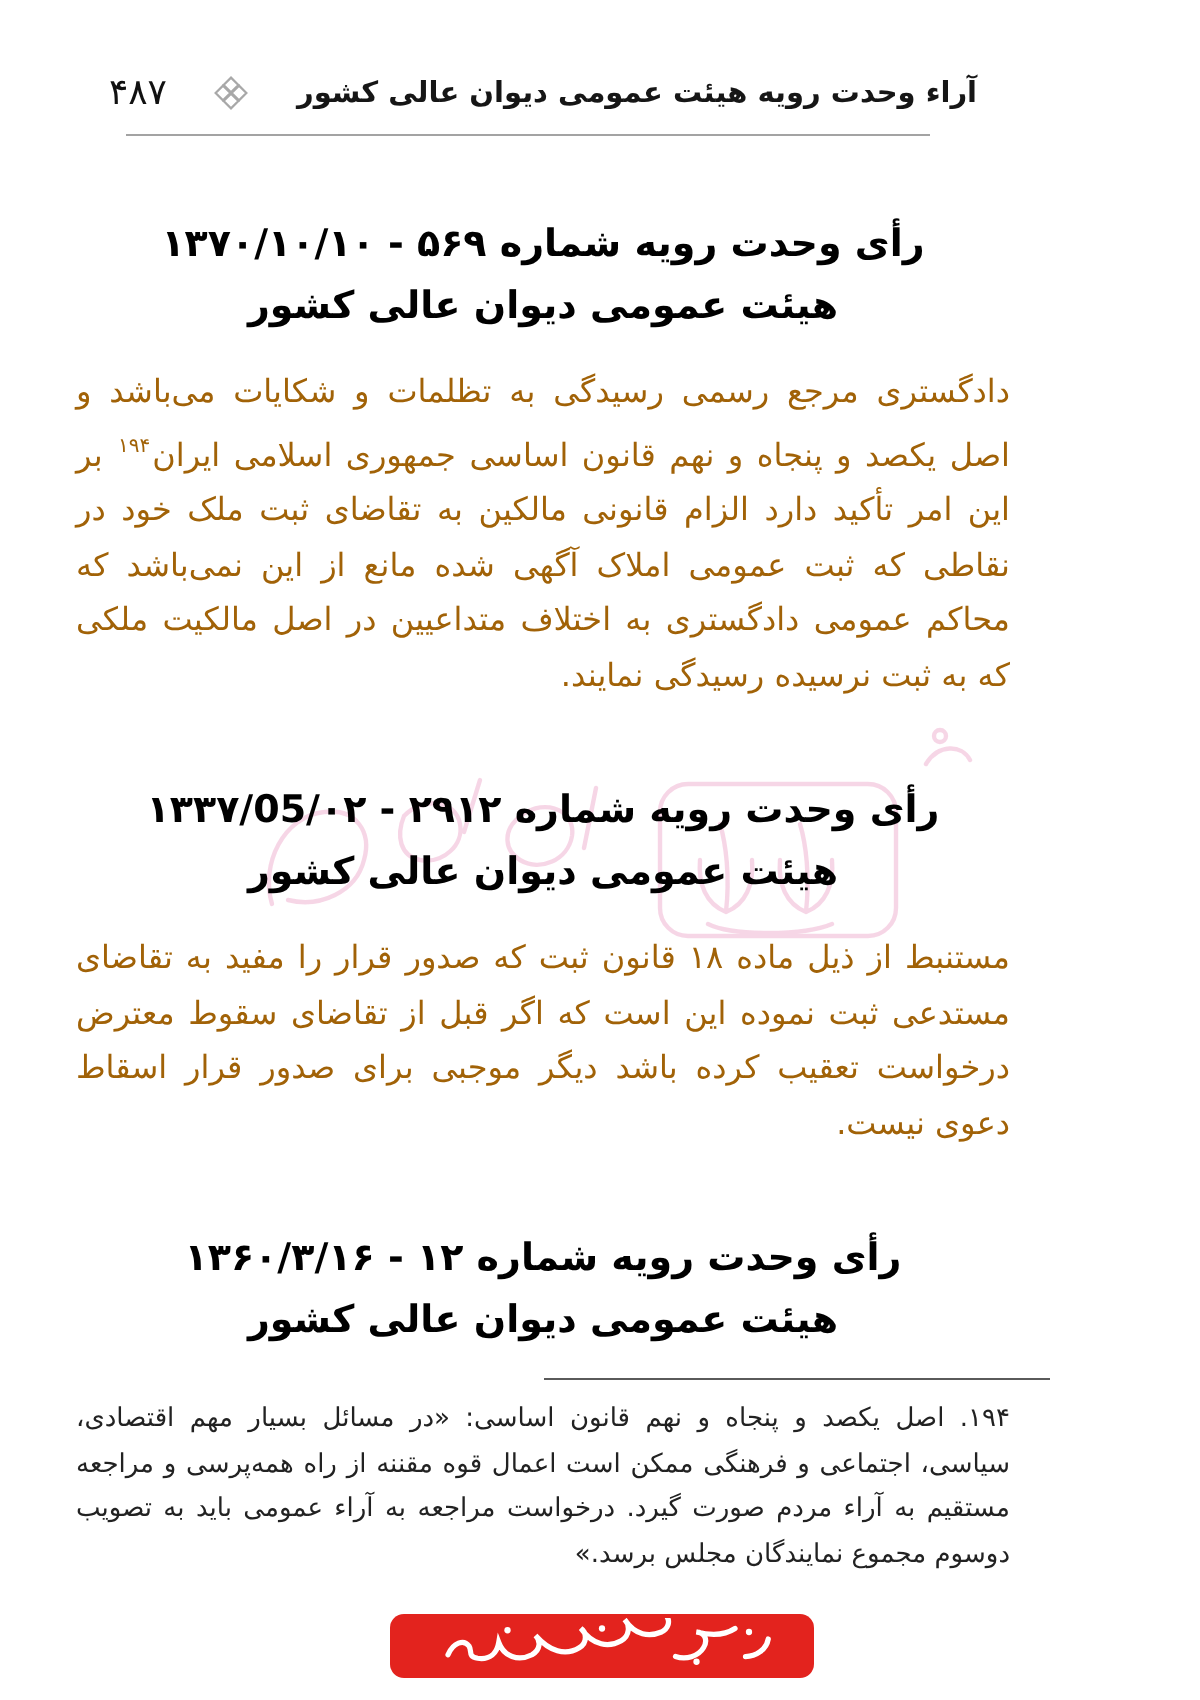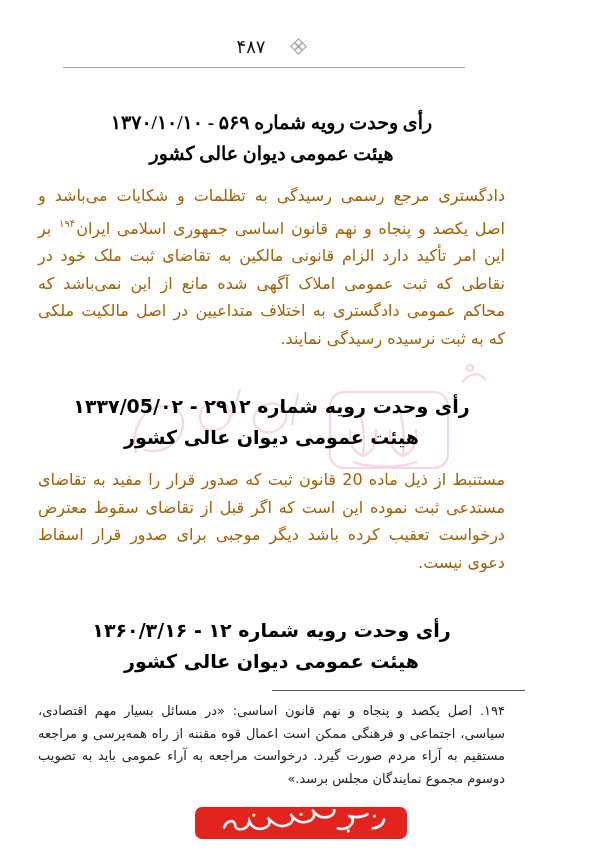--- a/index.html
+++ b/index.html
@@ -9,21 +9,21 @@
     font-family:"DejaVu Sans",sans-serif;color:#1c1c1c;
   }
   .watermark{position:absolute;top:356px;left:118px;z-index:0;opacity:.55;}
   .content{position:relative;z-index:1;padding:34px 95px 0 38px;}
   .header-row{display:flex;justify-content:center;align-items:center;gap:24px;padding:2px 0 10px;}
   .page-num{font-weight:normal;font-size:18px;color:#111;}
   .header-title{font-size:14.5px;font-weight:bold;color:#161616;}
   .ornament{display:flex;align-items:center;}
   .header-rule{border-bottom:1.5px solid #a3a3a3;margin:0 40px 0 25px;height:0;}
   .ruling-heading-block{margin-top:39px;text-align:center;color:#000;}
-  .ruling-heading-block.first{font-family:Liberation Serif, serif;}
+  .ruling-heading-block.first{}
   .ruling-heading,.ruling-subheading{font-size:19px;font-weight:bold;line-height:31px;}
   .ruling-body{margin-top:13px;font-size:16px;line-height:27.5px;text-align:justify;color:#a16207;}
   .ruling-body.single-line{text-align-last:justify;}
   sup.ref{font-size:10px;vertical-align:7px;margin:0 1px;}
   .footnote-rule{margin-top:13px;width:253px;border-bottom:1.5px solid #5a5a5a;height:0;position:relative;left:20px;}
   .footnote{margin-top:9px;font-size:13px;line-height:22.5px;text-align:justify;color:#222;}
   .footnote-marker{font-weight:normal;}
   .banner{
     position:absolute;left:195px;top:807px;width:212px;height:32px;
     border-radius:7px;z-index:2;display:flex;align-items:center;justify-content:center;
@@ -44,20 +44,21 @@
       <path d="M84 52 c10 -10 26 -8 28 4 c2 10 -8 20 -20 18 c-10 -2 -12 -12 -8 -22 m30 8 l8 -26"></path>
       <path d="M140 54 c12 -12 30 -6 28 8 c-2 12 -16 18 -26 12 c-8 -5 -8 -14 -2 -20 m34 14 l6 -30"></path>
       <path d="M345 26 c6 -10 18 -10 22 -2"></path>
       <circle cx="352" cy="12" r="3"></circle>
     </g>
   </svg>
 
   <div class="content">
 
     <div class="header-row">
+      <span class="header-title">آراء وحدت رویه هیئت عمومی دیوان عالی کشور</span>
       <span class="ornament">
         <svg width="17" height="17" viewBox="0 0 17 17">
           <g fill="none" stroke="#a8a8a8" stroke-width="1.1">
             <path d="M8.5 0.8 L12.2 4.5 8.5 8.2 4.8 4.5 Z"></path>
             <path d="M8.5 8.8 L12.2 12.5 8.5 16.2 4.8 12.5 Z"></path>
             <path d="M0.8 8.5 L4.5 4.8 8.2 8.5 4.5 12.2 Z"></path>
             <path d="M8.8 8.5 L12.5 4.8 16.2 8.5 12.5 12.2 Z"></path>
           </g>
         </svg>
       </span>
@@ -68,21 +69,21 @@
     <div class="ruling-heading-block first">
       <div class="ruling-heading">رأی وحدت رویه شماره ۵۶۹ - ۱۳۷۰/۱۰/۱۰</div>
       <div class="ruling-subheading">هیئت عمومی دیوان عالی کشور</div>
     </div>
     <p class="ruling-body"><span>دادگستری مرجع رسمی رسیدگی به تظلمات و شکایات می‌باشد و اصل یکصد و پنجاه و نهم قانون اساسی جمهوری اسلامی ایران</span><sup class="ref">۱۹۴</sup><span> بر این امر تأکید دارد الزام قانونی مالکین به تقاضای ثبت ملک خود در نقاطی که ثبت عمومی املاک آگهی شده مانع از این نمی‌باشد که محاکم عمومی دادگستری به اختلاف متداعیین در اصل مالکیت ملکی که به ثبت نرسیده رسیدگی نمایند.</span></p>
 
     <div class="ruling-heading-block">
       <div class="ruling-heading">رأی وحدت رویه شماره ۲۹۱۲ - ۱۳۳۷/05/۰۲</div>
       <div class="ruling-subheading">هیئت عمومی دیوان عالی کشور</div>
     </div>
-    <p class="ruling-body">مستنبط از ذیل ماده 20 قانون ثبت که صدور قرار را مفید به تقاضای مستدعی ثبت نموده این است که اگر قبل از تقاضای سقوط معترض درخواست تعقیب کرده باشد دیگر موجبی برای صدور قرار اسقاط دعوی نیست.</p>
+    <p class="ruling-body">مستنبط از ذیل ماده ۱۸ قانون ثبت که صدور قرار را مفید به تقاضای مستدعی ثبت نموده این است که اگر قبل از تقاضای سقوط معترض درخواست تعقیب کرده باشد دیگر موجبی برای صدور قرار اسقاط دعوی نیست.</p>
 
     <div class="ruling-heading-block">
       <div class="ruling-heading">رأی وحدت رویه شماره ۱۲ - ۱۳۶۰/۳/۱۶</div>
       <div class="ruling-subheading">هیئت عمومی دیوان عالی کشور</div>
     </div>
 
     <div class="footnote-rule"></div>
     <p class="footnote"><span class="footnote-marker">۱۹۴.</span><span> اصل یکصد و پنجاه و نهم قانون اساسی: «در مسائل بسیار مهم اقتصادی، سیاسی، اجتماعی و فرهنگی ممکن است اعمال قوه مقننه از راه همه‌پرسی و مراجعه مستقیم به آراء مردم صورت گیرد. درخواست مراجعه به آراء عمومی باید به تصویب دوسوم مجموع نمایندگان مجلس برسد.»</span></p>
 
   </div>

